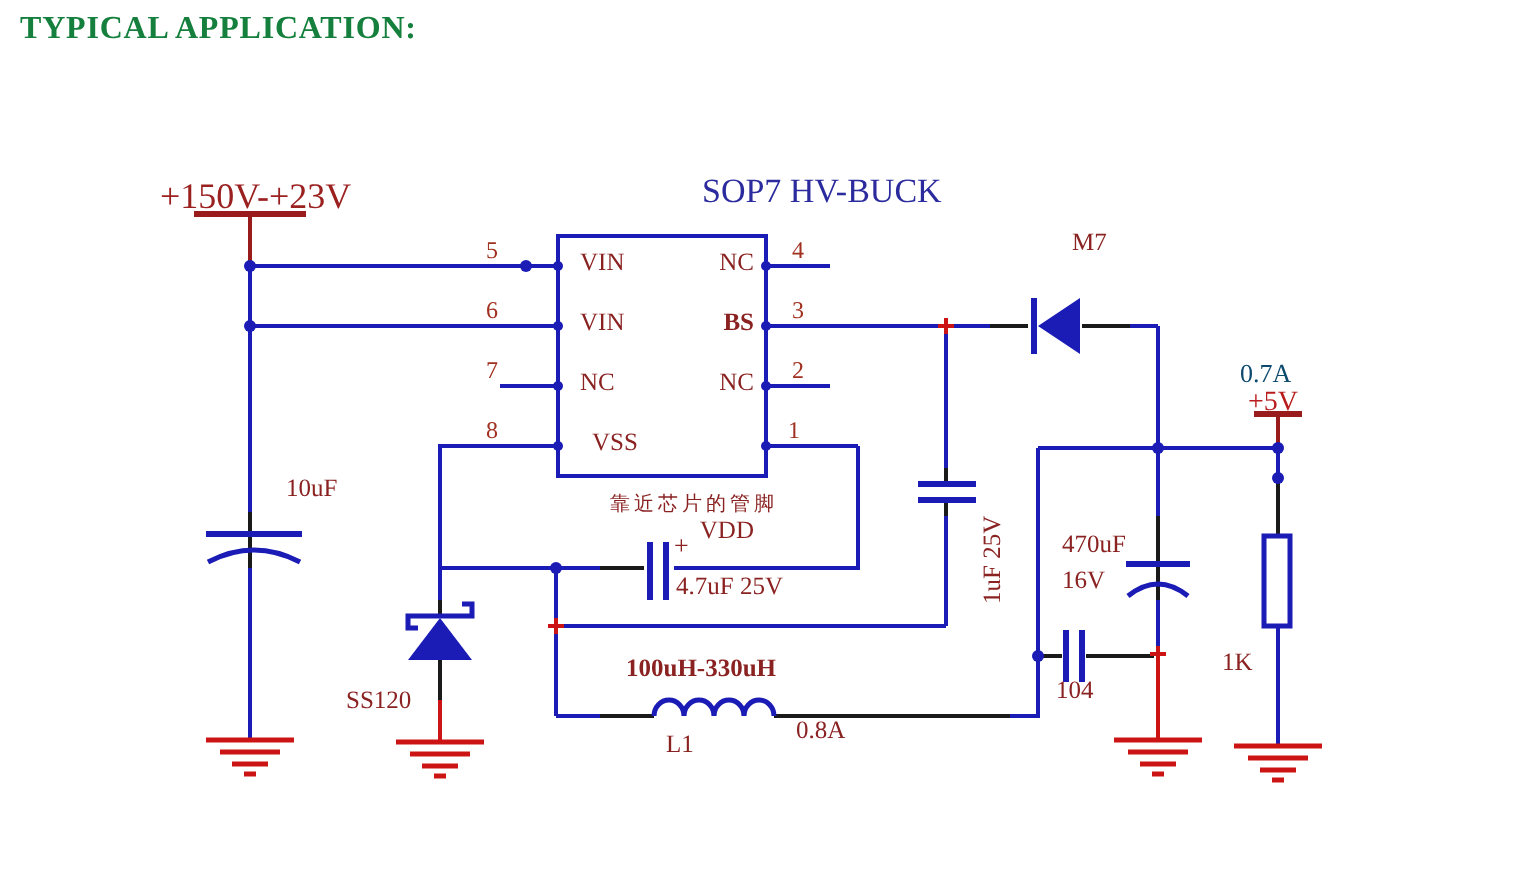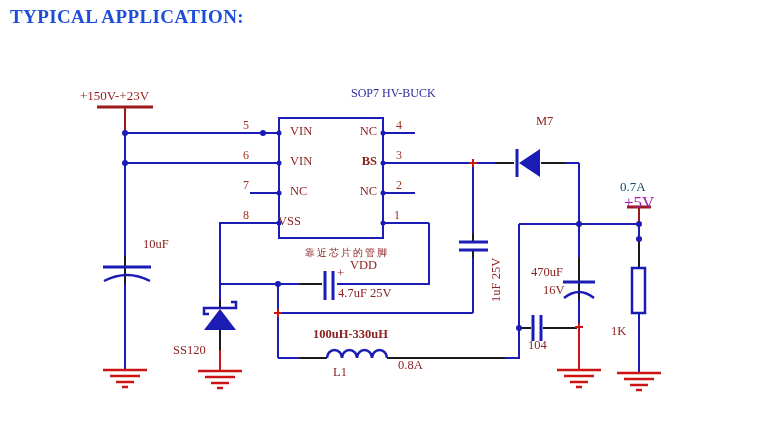--- a/index.html
+++ b/index.html
@@ -1,20 +1,20 @@
 <!DOCTYPE html>
 <html><head>
 <meta charset="utf-8">
 <style>
   html,body{margin:0;padding:0;background:#ffffff;}
   .stage{position:relative;width:762px;height:437px;background:#ffffff;overflow:hidden;
          font-family:"Liberation Serif", serif;}
   .lbl{position:absolute;white-space:nowrap;color:#8b2222;font-size:12.5px;line-height:1.1;}
-  .title{position:absolute;left:10px;top:6px;font-size:19px;font-weight:bold;
-         letter-spacing:.4px;color:#1d4ed8;}
+  .title{position:absolute;left:10px;top:6px;font-size:16px;font-weight:bold;
+         letter-spacing:.4px;color:#15803d;}
   .blue{color:#2b2b9e;}
   .num{font-size:12px;color:#a03020;}
   .rot{transform:rotate(-90deg);transform-origin:center center;text-align:center;}
   svg{position:absolute;left:0;top:0;}
 </style>
 </head>
 <body>
 
 <div class="stage">
 
@@ -180,52 +180,52 @@
     <g stroke="#cc1414" stroke-width="2">
       <line x1="274" y1="313" x2="282" y2="313"></line>
         <line x1="278" y1="309" x2="278" y2="317"></line>
       <line x1="469" y1="163" x2="477" y2="163"></line>
         <line x1="473" y1="159" x2="473" y2="167"></line>
       <line x1="575" y1="327" x2="583" y2="327"></line>
         <line x1="579" y1="323" x2="579" y2="331"></line>
     </g>
   </svg>
 
-  <div class="lbl" style="left:80px;top:89px;font-size:13px;color:#9b2020;">+150V-+23V</div>
-
-  <div class="lbl blue" style="left:351px;top:87px;font-size:12px;">SOP7 HV-BUCK</div>
+  <div class="lbl" style="left:80px;top:89px;font-size:18px;color:#9b2020;">+150V-+23V</div>
+
+  <div class="lbl blue" style="left:351px;top:87px;font-size:17px;">SOP7 HV-BUCK</div>
 
   <div class="lbl num" style="left:243px;top:119px;">5</div>
   <div class="lbl num" style="left:243px;top:149px;">6</div>
   <div class="lbl num" style="left:243px;top:179px;">7</div>
   <div class="lbl num" style="left:243px;top:209px;">8</div>
   <div class="lbl num" style="left:396px;top:119px;">4</div>
   <div class="lbl num" style="left:396px;top:149px;">3</div>
   <div class="lbl num" style="left:396px;top:179px;">2</div>
   <div class="lbl num" style="left:394px;top:209px;">1</div>
 
   <div class="lbl" style="left:290px;top:125px;">VIN</div>
   <div class="lbl" style="left:290px;top:155px;">VIN</div>
   <div class="lbl" style="left:290px;top:185px;">NC</div>
-  <div class="lbl" style="left:278px;top:215px;">VSS</div>
+  <div class="lbl" style="left:296px;top:215px;">VSS</div>
   <div class="lbl" style="left:340px;top:125px;width:37px;text-align:right;">NC</div>
   <div class="lbl" style="left:340px;top:155px;width:37px;text-align:right;font-weight:bold;">BS</div>
   <div class="lbl" style="left:340px;top:185px;width:37px;text-align:right;">NC</div>
   <div class="lbl" style="left:340px;top:215px;width:37px;text-align:right;margin-top:44px;">VDD</div>
 
   <div class="lbl" style="left:143px;top:238px;">10uF</div>
   <div class="lbl" style="left:173px;top:344px;">SS120</div>
   <div class="lbl" style="left:305px;top:247px;font-size:10px;letter-spacing:2px;">靠近芯片的管脚</div>
   <div class="lbl" style="left:337px;top:266px;font-size:13px;">+</div>
   <div class="lbl" style="left:338px;top:287px;">4.7uF 25V</div>
   <div class="lbl rot" style="left:455px;top:273px;width:84px;">1uF 25V</div>
   <div class="lbl" style="left:536px;top:115px;">M7</div>
   <div class="lbl" style="left:313px;top:328px;font-weight:bold;">100uH-330uH</div>
   <div class="lbl" style="left:398px;top:328px;margin-top:31px;">0.8A</div>
   <div class="lbl" style="left:333px;top:366px;">L1</div>
   <div class="lbl" style="left:531px;top:266px;">470uF</div>
-  <div class="lbl" style="left:531px;top:284px;margin-left:12px;">16V</div>
+  <div class="lbl" style="left:531px;top:284px;">16V</div>
   <div class="lbl" style="left:528px;top:339px;">104</div>
   <div class="lbl" style="left:611px;top:325px;">1K</div>
   <div class="lbl" style="left:620px;top:180px;font-size:13px;color:#0c4a6e;">0.7A</div>
-  <div class="lbl" style="left:624px;top:194px;font-size:17px;color:#a21caf;">+5V</div>
+  <div class="lbl" style="left:624px;top:194px;font-size:14px;color:#b91c1c;">+5V</div>
 
 </div>
 
 </body></html>

